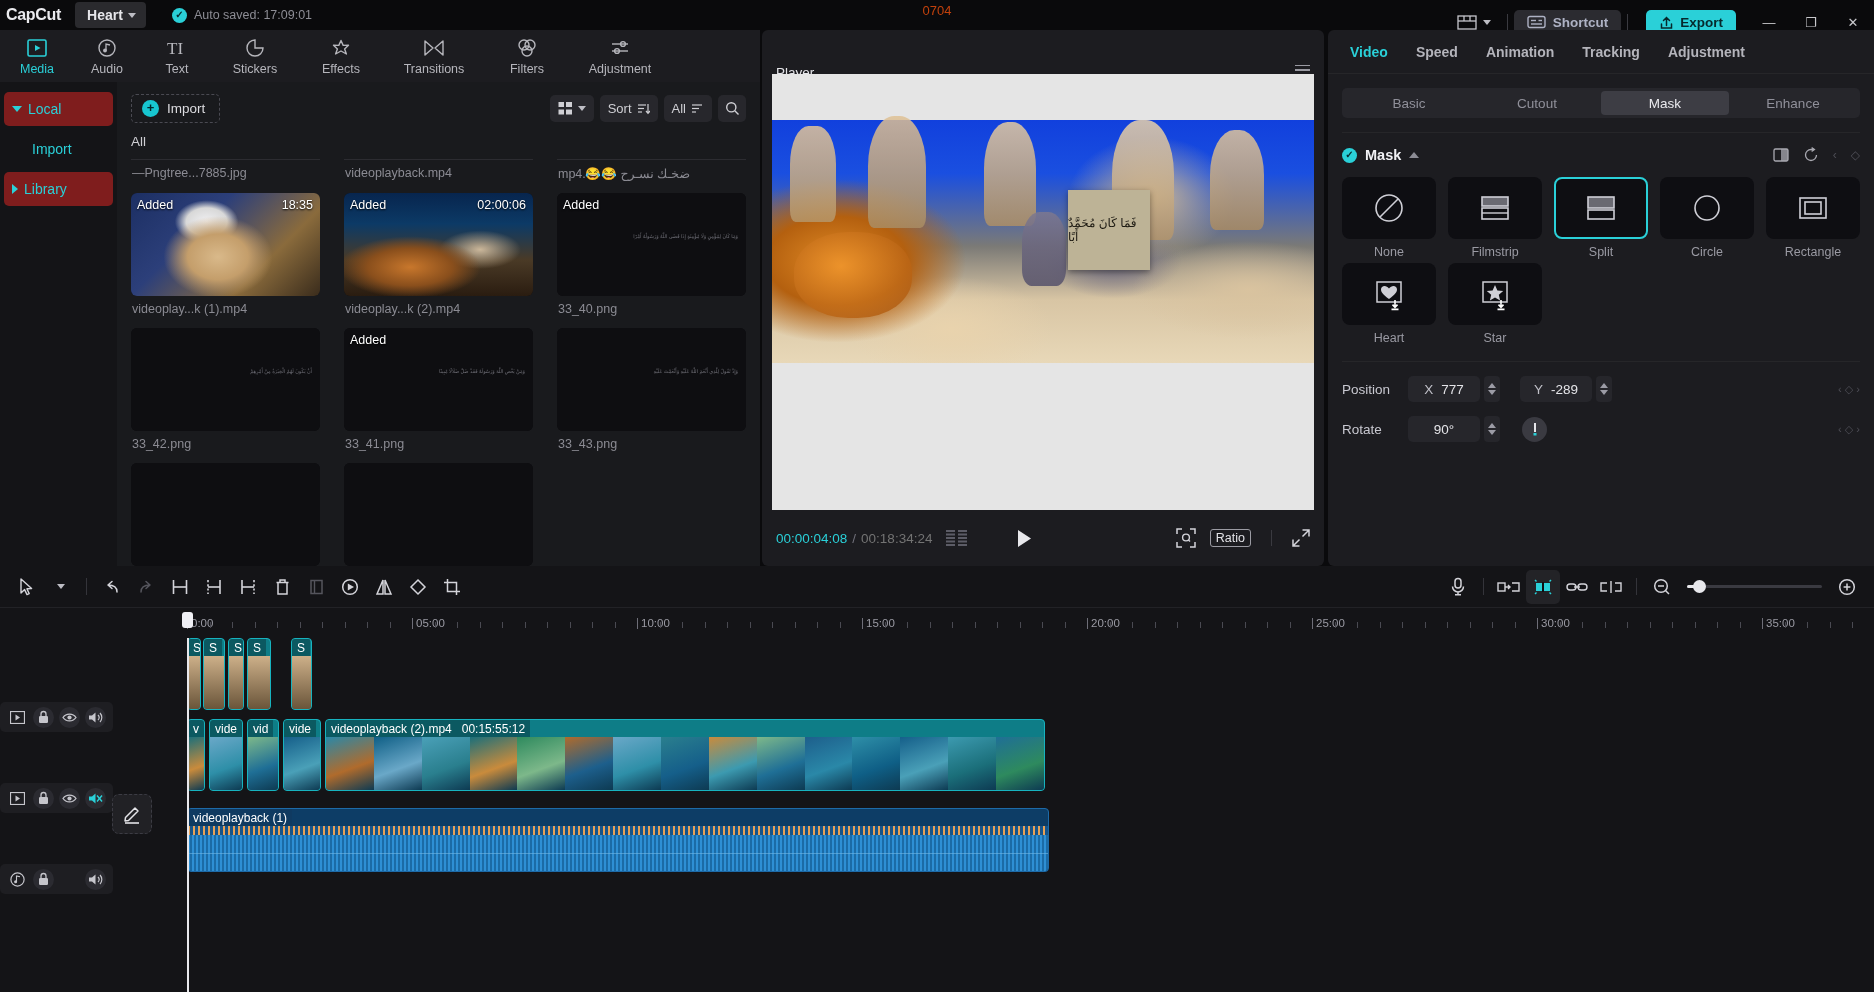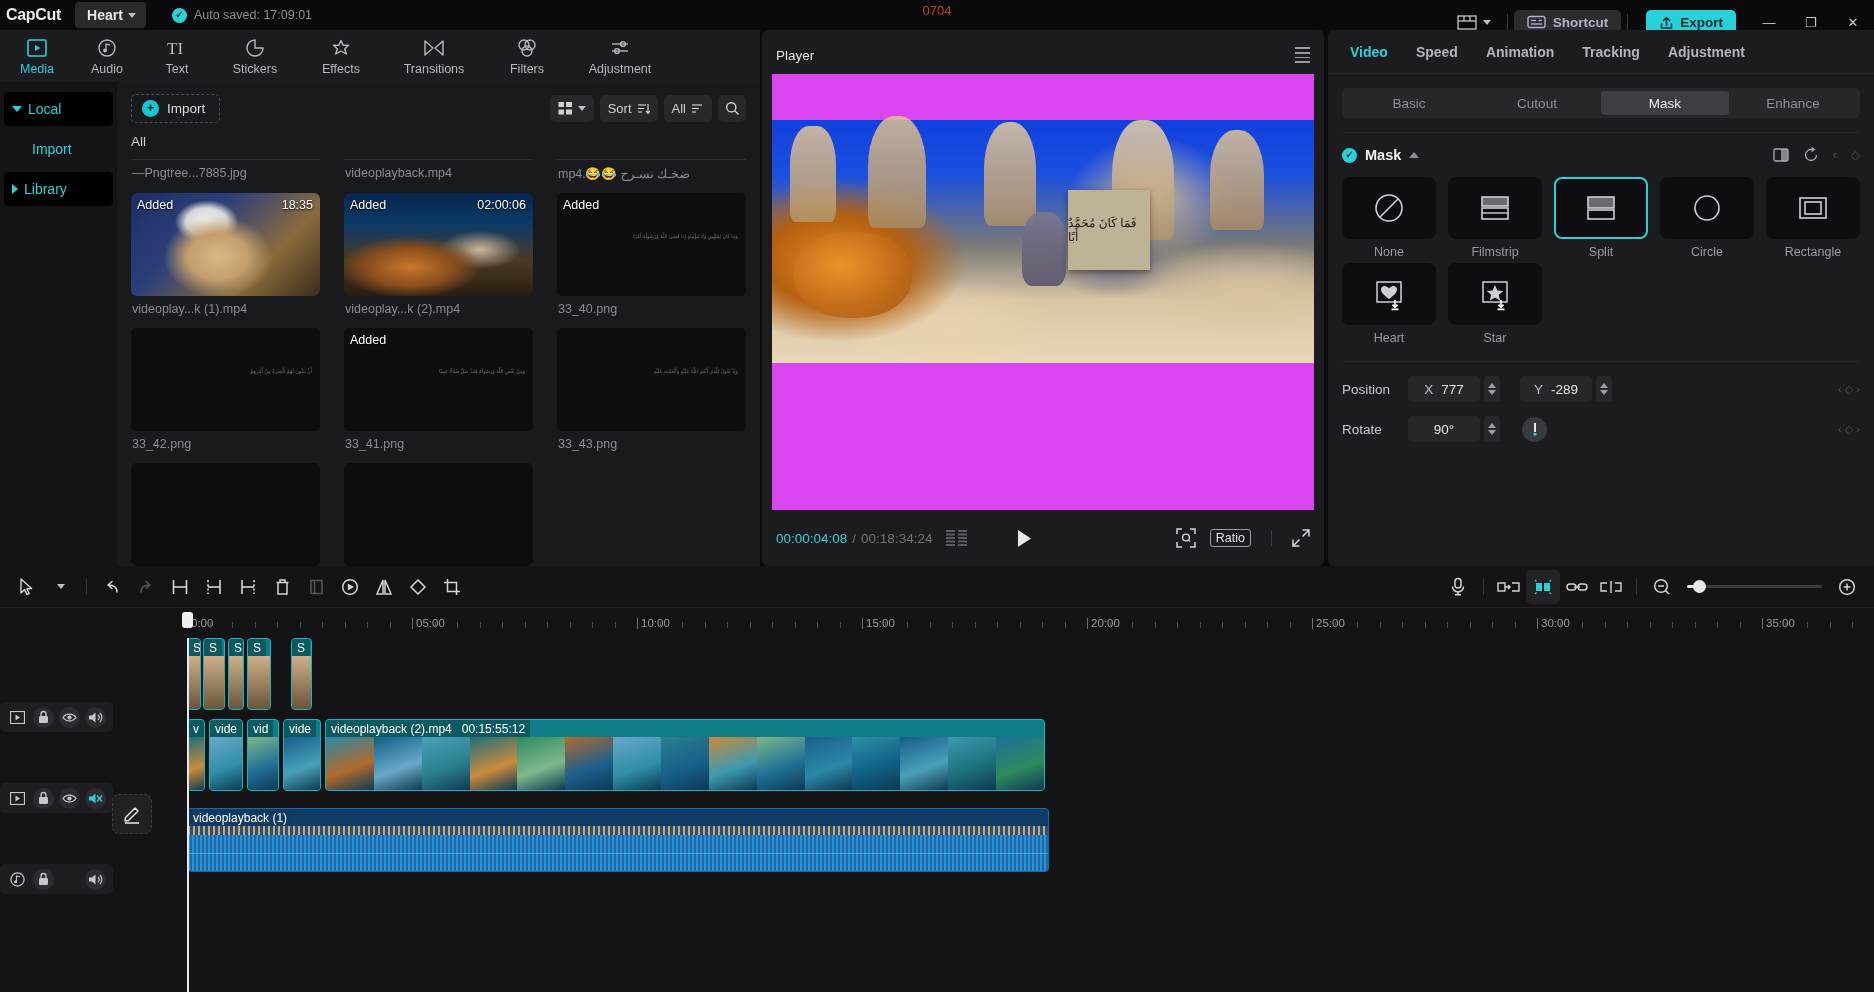--- a/index.html
+++ b/index.html
@@ -72,21 +72,21 @@
   .navtab.active { color: #2ad0d8; }
   .navtab .ic { height: 22px; display: flex; align-items: center; justify-content: center; }
 
   
   .sidebar {
     position: absolute; left: 0; top: 82px; width: 117px; bottom: 426px;
     background: #141417; padding-top: 10px;
   }
   .side-item { height: 34px; margin: 0 4px 6px 4px; border-radius: 5px;
     display: flex; align-items: center; padding-left: 8px; font-size: 14px; color: #2ad0d8; }
-  .side-item.grp { background: #000000; }
+  .side-item.grp { background: #7f1d1d; }
   .side-item.sub { padding-left: 28px; }
   .tri { width: 0; height: 0; margin-right: 6px; }
   .tri.open { border-left: 5px solid transparent; border-right: 5px solid transparent; border-top: 6px solid #2ad0d8; }
   .tri.closed { border-top: 5px solid transparent; border-bottom: 5px solid transparent; border-left: 6px solid #2ad0d8; }
 
   
   .media-panel {
     position: absolute; left: 117px; top: 82px; width: 643px; bottom: 426px;
     background: #191a1d;
   }
@@ -130,26 +130,26 @@
   .th-dark { background: #0e0e11; }
   .th-txt { position: absolute; left: 8px; right: 8px; top: 38%;
     font-size: 5px; color: #6e6e76; letter-spacing: 1px; line-height: 9px;
     direction: rtl; text-align: right; overflow: hidden; height: 34px; }
 
   
   .player {
     position: absolute; left: 762px; top: 30px; width: 562px; bottom: 426px;
     background: #1c1c20; border-radius: 6px;
   }
-  .player-head { height: 50px; display: flex; align-items: center; padding: 8px 14px; }
+  .player-head { height: 50px; display: flex; align-items: flex-end; padding: 0 14px; }
   .player-title { font-size: 13.5px; color: #e4e4e8; }
   .hamb { margin-left: auto; display: flex; flex-direction: column; gap: 3px; }
   .hamb i { display: block; width: 15px; height: 1.6px; background: #9a9aa2; }
   .stage { position: absolute; left: 10px; right: 10px; top: 44px; bottom: 56px;
-    background: #d946ef; overflow: hidden; }
+    background: #e5e5e5; overflow: hidden; }
   .video-area {
     position: absolute; left: 0; right: 0; top: 46px; height: 243px;
     background:
       radial-gradient(ellipse 34% 48% at 12% 58%, #e08a25 0%, #b4600f 38%, rgba(180,96,15,0) 70%),
       radial-gradient(ellipse 26% 30% at 33% 86%, #e9d3ad 0%, rgba(233,211,173,0) 72%),
       radial-gradient(ellipse 22% 36% at 70% 32%, #cdb896 0%, rgba(205,184,150,0) 70%),
       radial-gradient(ellipse 30% 28% at 88% 70%, #d9c39f 0%, rgba(217,195,159,0) 72%),
       radial-gradient(ellipse 18% 22% at 63% 58%, #6d6980 0%, rgba(109,105,128,0) 70%),
       linear-gradient(180deg, #1140dd 0%, #1a4fe0 22%, #7b7a76 52%, #d8c5a4 74%, #e8d8b8 100%);
   }

